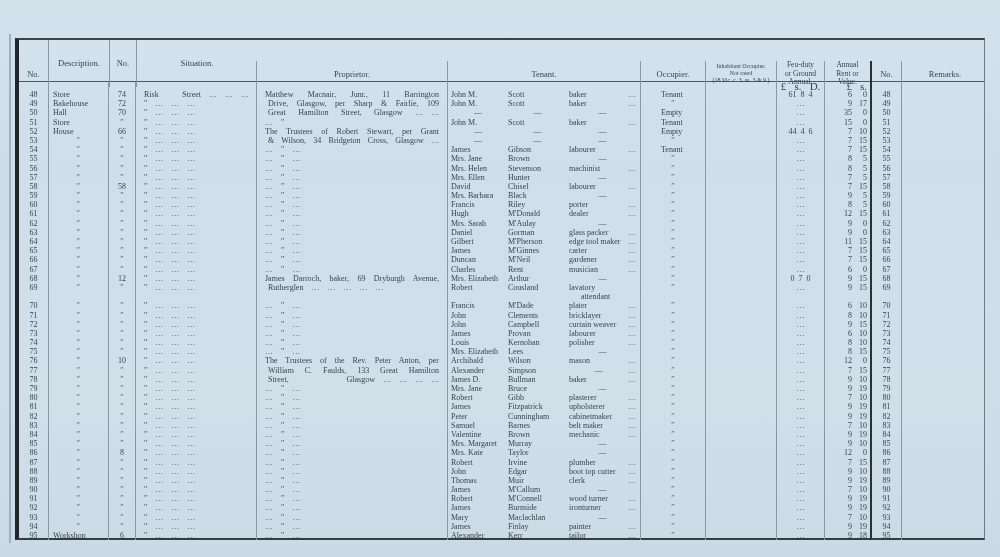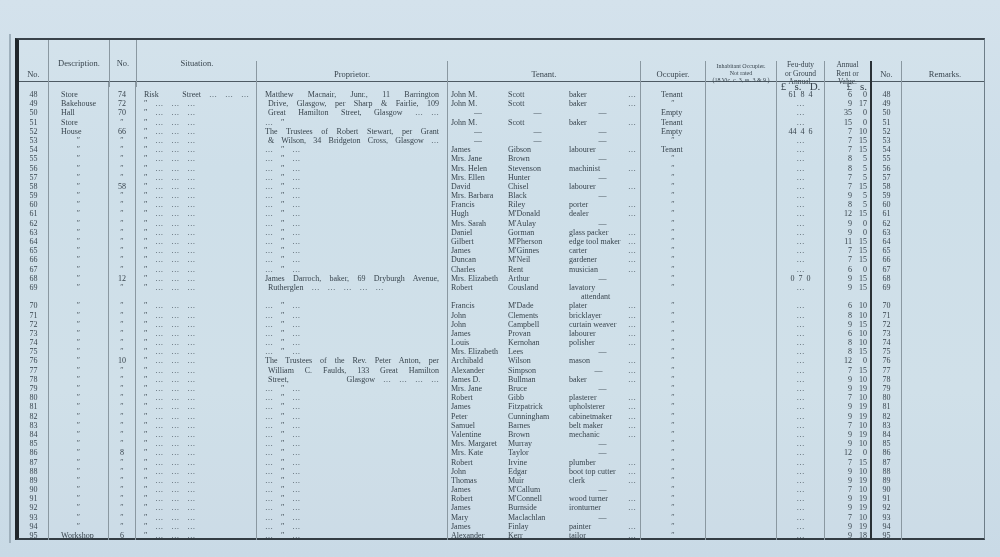--- a/index.html
+++ b/index.html
@@ -43,21 +43,21 @@
   
   .body{position:relative; font-size:8px; line-height:9.2px;}
   .money{display:grid; grid-template-columns:29px 60px 27px 121px 191px 58px 62px 73px 65px 71px 48px 46px 31px 87px; height:8px; font-size:11px;}
   .money .c{box-sizing:border-box;}
   .r{display:grid; grid-template-columns:29px 60px 27px 121px 191px 58px 62px 73px 65px 71px 48px 46px 31px 87px; height:9.2px;}
   .c{box-sizing:border-box; overflow:hidden; white-space:nowrap;}
   
   .bL{border-left:1px solid #8a98a1;}
   .bTh{border-left:2.5px solid #2a3136;}
   .no{text-align:center;}
-  .desc{padding-left:12px;}
+  .desc{padding-left:4px;}
   .stno{text-align:center;}
   .sit{padding:0 7px 0 8px; text-align:justify; text-align-last:justify;}
   .prop{padding:0 8px; text-align:justify; text-align-last:justify;}
   .prop.k-b{padding-left:11px;}
   .tf,.tl{padding-left:3px;}
   .to{display:flex; justify-content:space-between; padding:0 4px 0 2px;}
   .to .t.dash{margin:0 auto;}
   .occ{padding-left:20px;}
   .feu{text-align:center; white-space:pre;}
   .rent{display:flex;}

